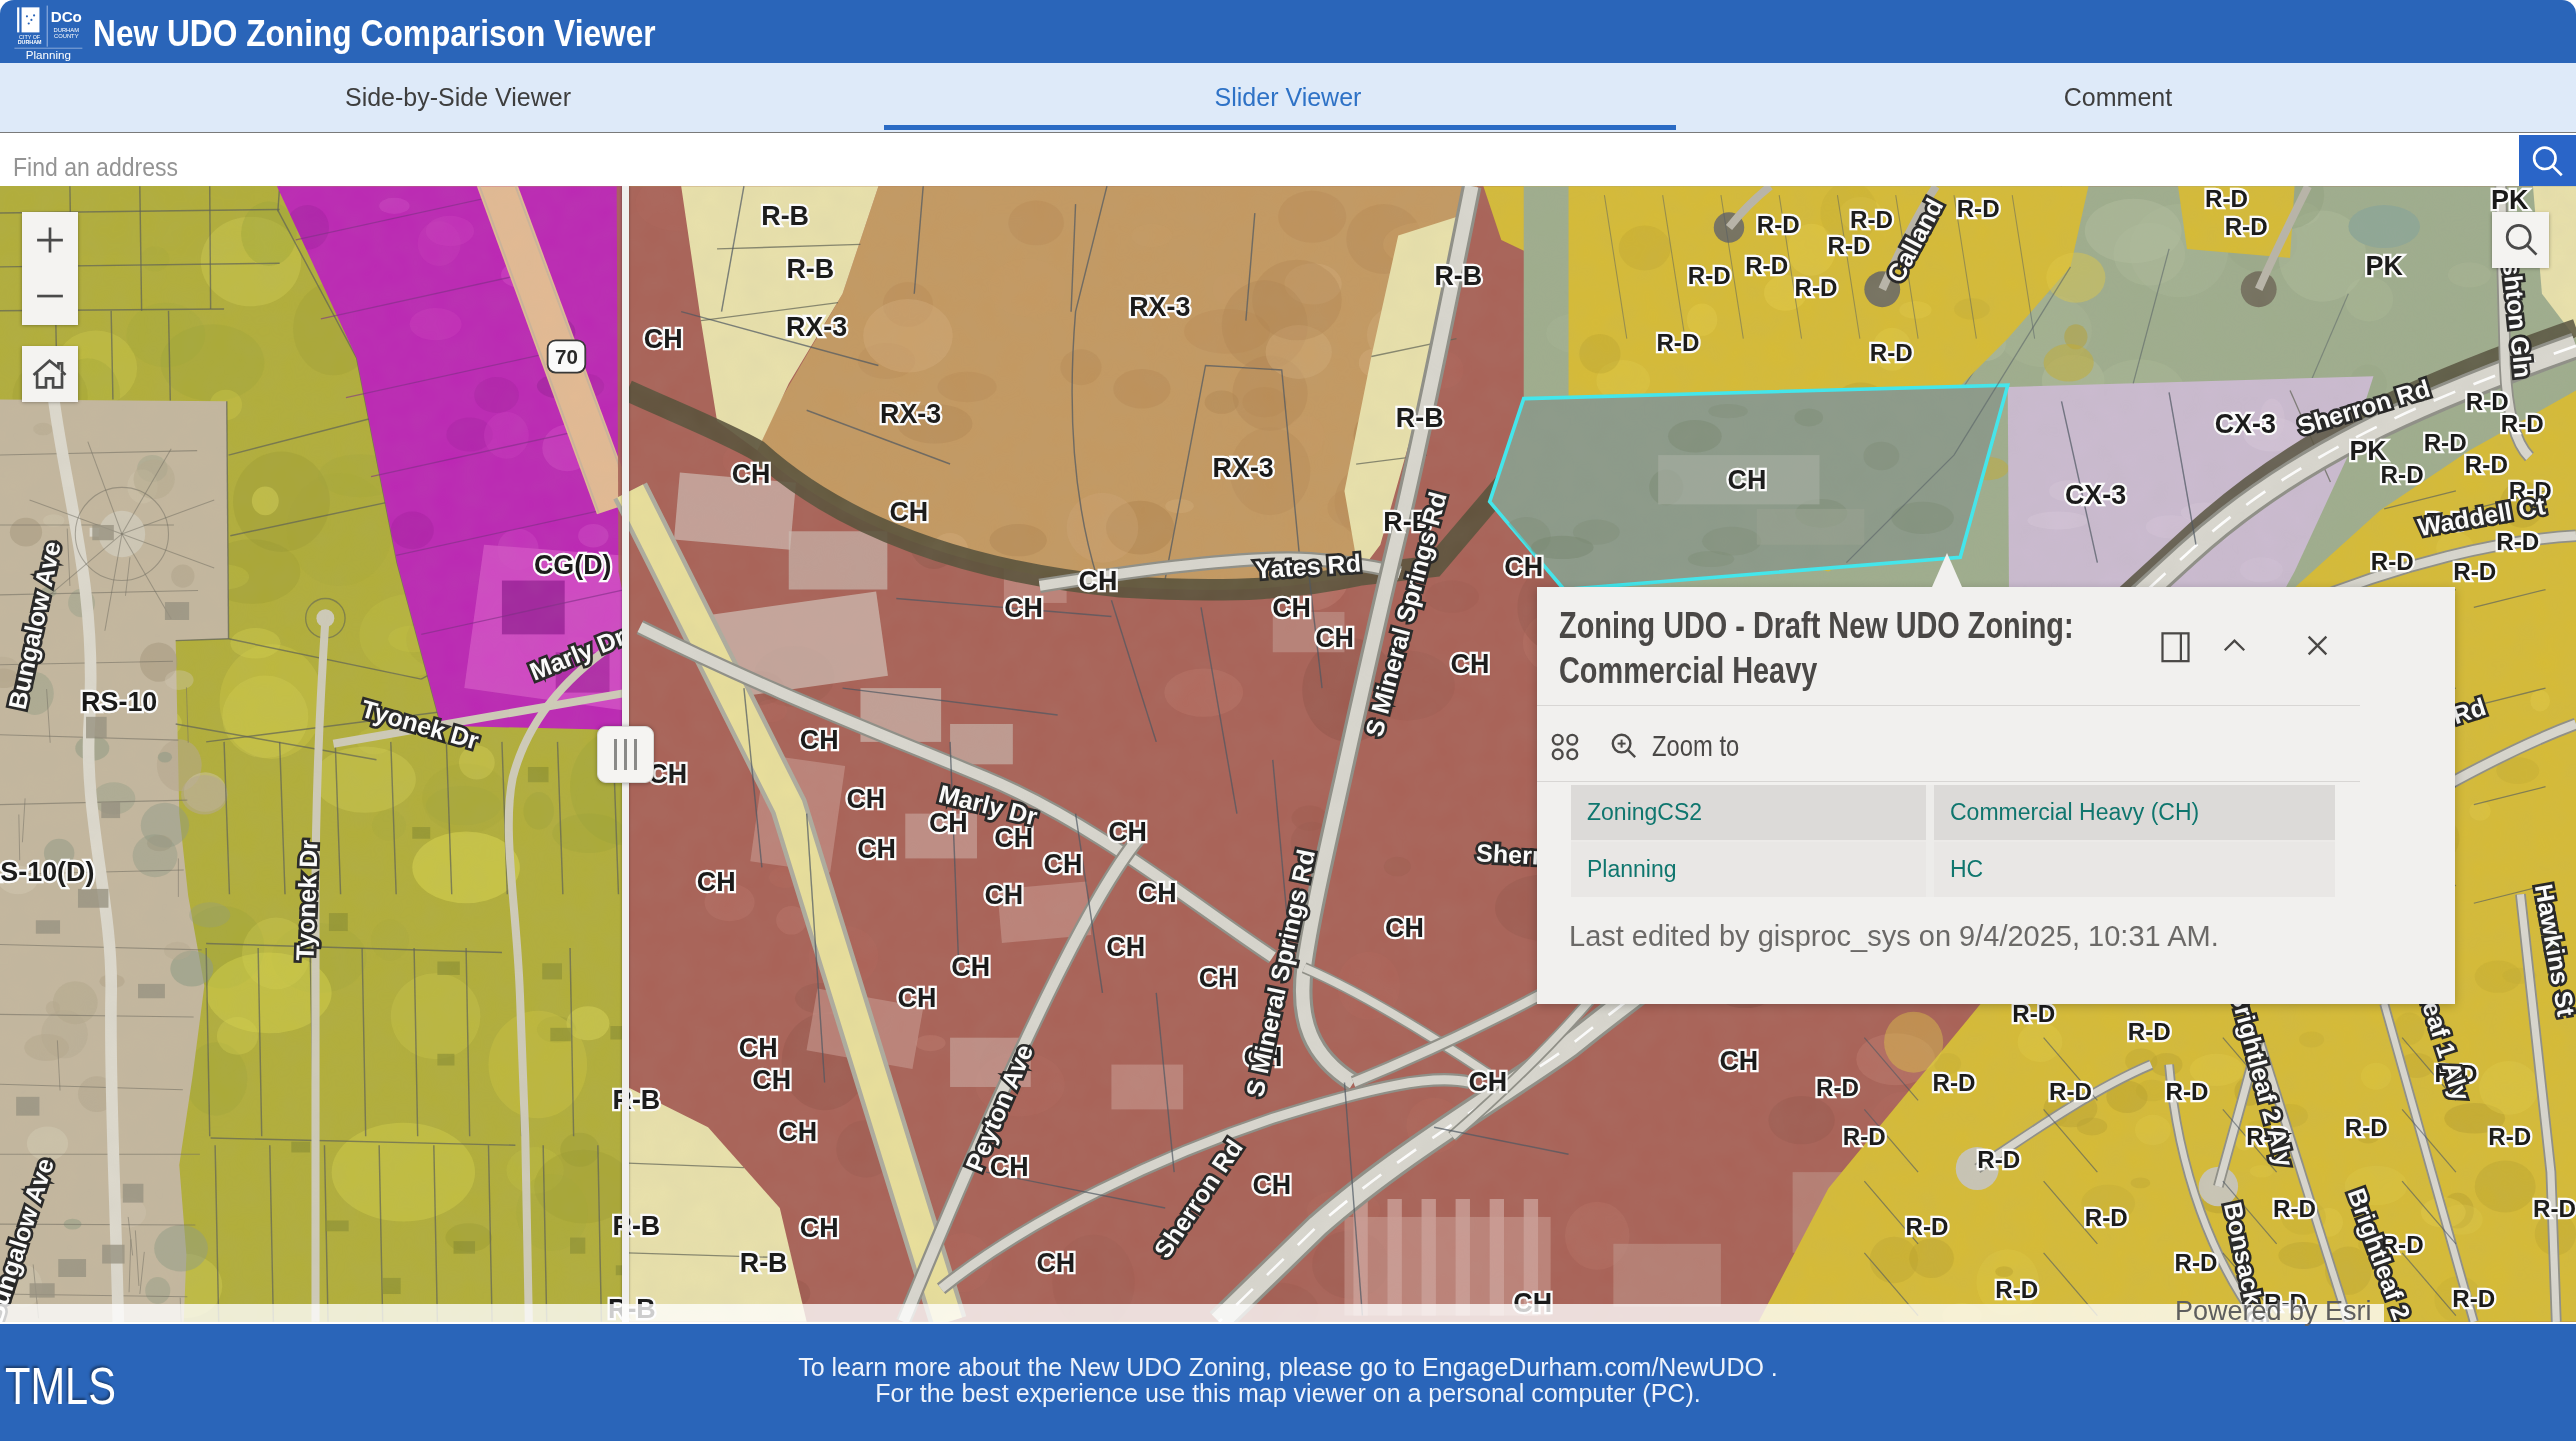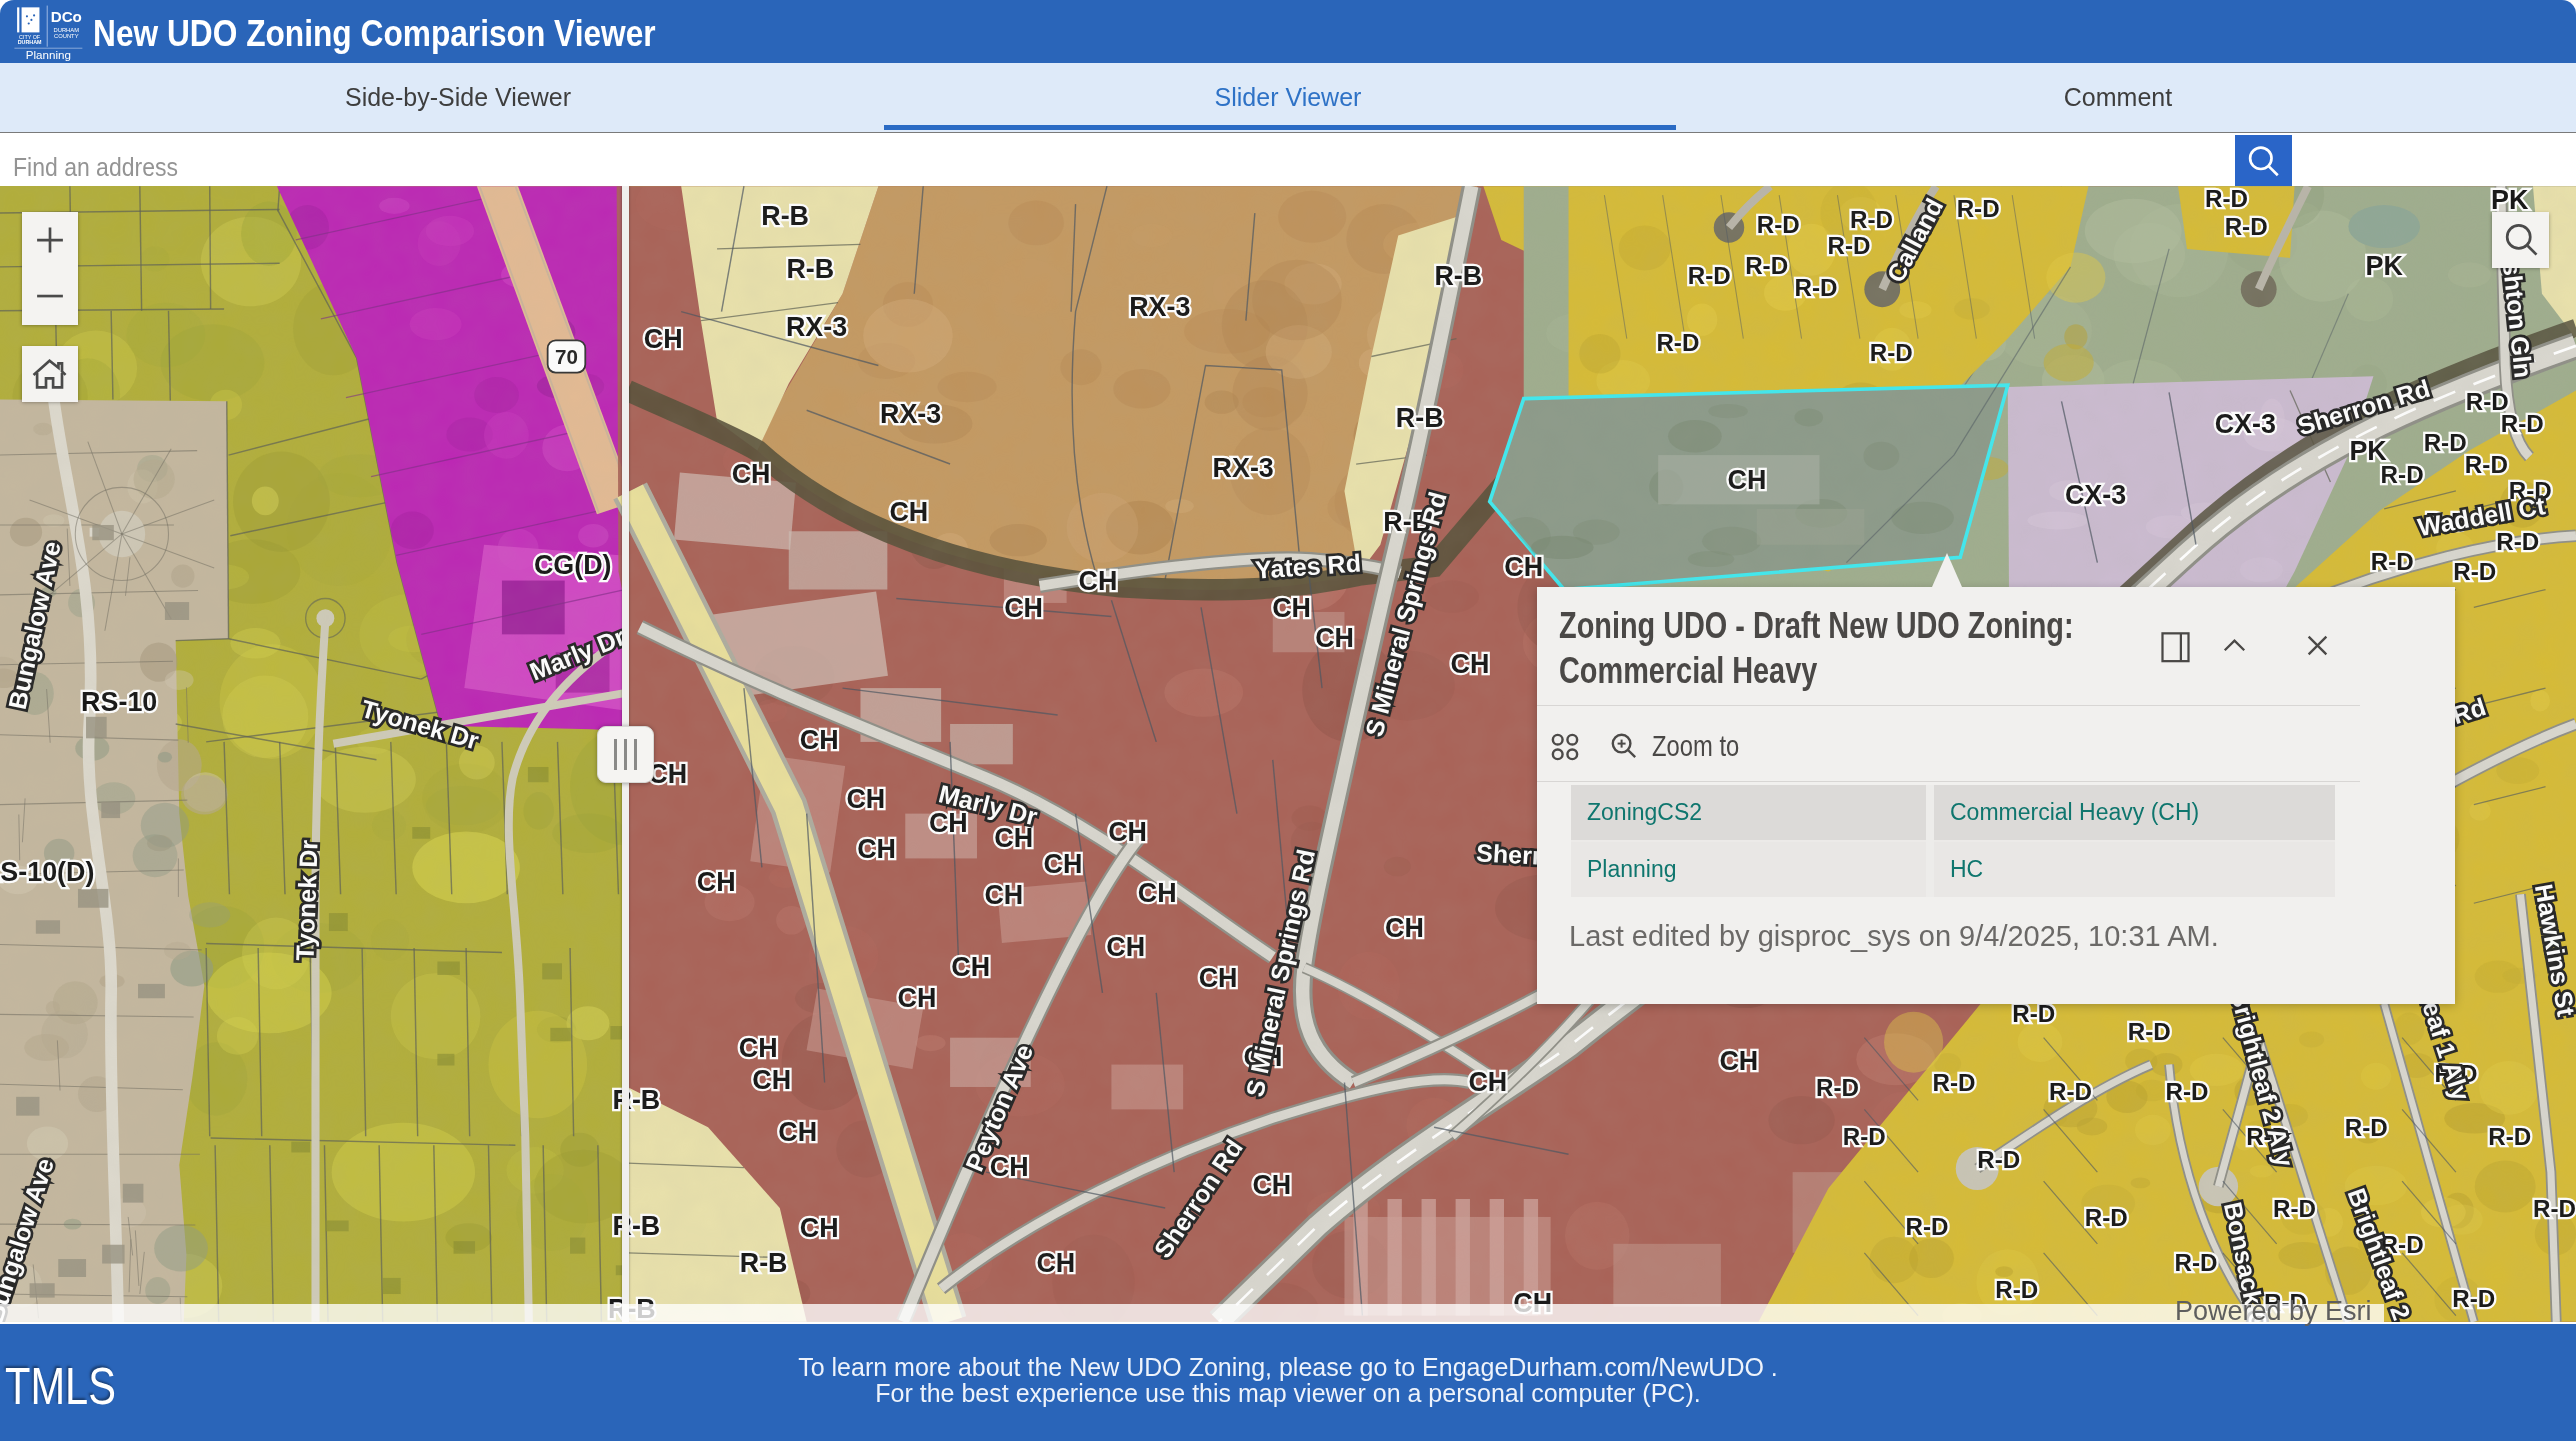--- a/index.html
+++ b/index.html
@@ -5,21 +5,21 @@
 html,body{margin:0;padding:0;background:#fff;}
 *{box-sizing:border-box;}
 #page{position:relative;width:2576px;height:1456px;overflow:hidden;font-family:"Liberation Sans",sans-serif;background:#fff;border-radius:14px;}
 #hdr{position:absolute;left:0;top:0;width:2576px;height:63px;background:#2A65B9;}
 #hdr .title{position:absolute;left:93px;top:13.4px;font-size:36px;font-weight:bold;color:#fff;transform:scaleX(.88);transform-origin:left top;white-space:nowrap;}
 #logos{position:absolute;left:7.2px;top:1.8px;width:81px;height:59px;color:#fff;}
 #tabs{position:absolute;left:0;top:63px;width:2576px;height:70px;background:#DEEAF9;border-bottom:1.8px solid #7a7a7a;display:flex;padding:2px 43px;}
 #tabs .tab{flex:1;display:flex;align-items:center;justify-content:center;font-size:25px;color:#3e3e3e;position:relative;}
 #tabs .tab.act{color:#2E72C6;}
 #tabs .tab.act::after{content:"";position:absolute;left:10.8px;right:27px;bottom:0;height:5.4px;background:#2A6BC4;}
-#search{position:absolute;left:0;top:133px;width:2292px;height:54px;background:#fff;}
+#search{position:absolute;left:0;top:133px;width:2576px;height:54px;background:#fff;}
 #search .ph{position:absolute;left:12.5px;top:20px;font-size:25px;color:#949494;transform:scaleX(.92);transform-origin:left top;}
 #searchbtn{position:absolute;right:0;top:1.8px;width:57px;height:52px;background:#2A65C8;}
 #sliderbar{position:absolute;left:622px;top:0;width:7.2px;height:1136px;background:#F0EFED;box-shadow:0 0 2.7px rgba(0,0,0,.4);z-index:18;}
 #sliderhandle{position:absolute;left:597px;top:540px;width:57px;height:57px;background:#F5F4F2;border:0.9px solid #d8d8d5;border-radius:9px;z-index:19;box-shadow:0 0.9px 4.5px rgba(0,0,0,.3);display:flex;align-items:center;justify-content:center;gap:7.2px;}
 #sliderhandle span{display:block;width:2.7px;height:30.5px;background:#8a8a88;}
 #map{position:absolute;left:0;top:186px;width:2576px;height:1136px;overflow:hidden;background:#ADA93C;}
 #attr{position:absolute;left:0;top:1304px;width:2384px;height:18px;background:rgba(255,255,255,.78);z-index:30;}
 #attr span{position:absolute;right:12.5px;top:-8px;font-size:27px;color:#5e5e5e;}
 #footer{position:absolute;left:0;top:1324px;width:2576px;height:117px;background:#2A65B9;color:#fff;}
 #footer .tmls{position:absolute;left:5.4px;top:32px;font-size:52px;font-weight:400;transform:scaleX(.8);transform-origin:left top;text-shadow:-1.8px -1.8px 2.7px rgba(0,0,0,.4);}

